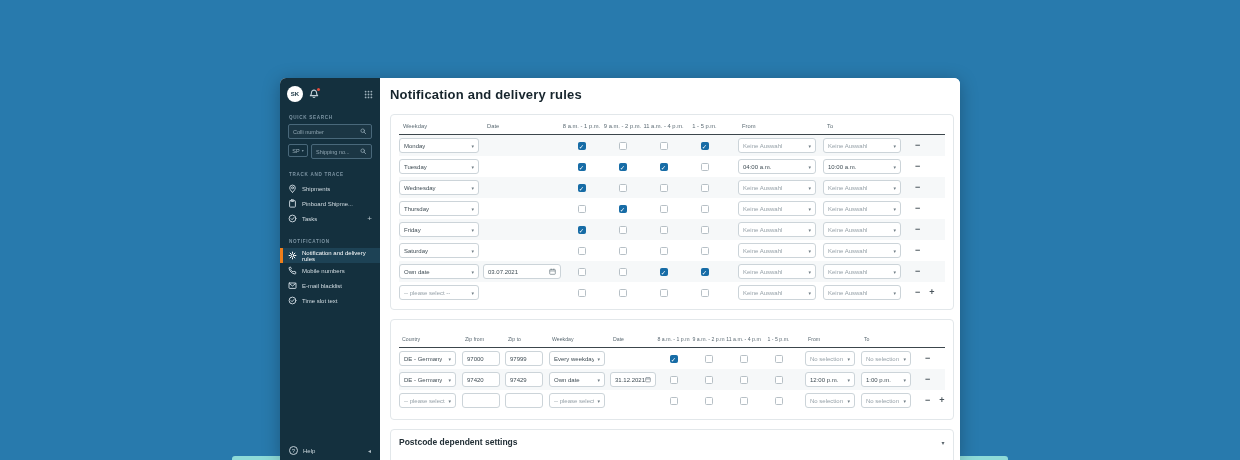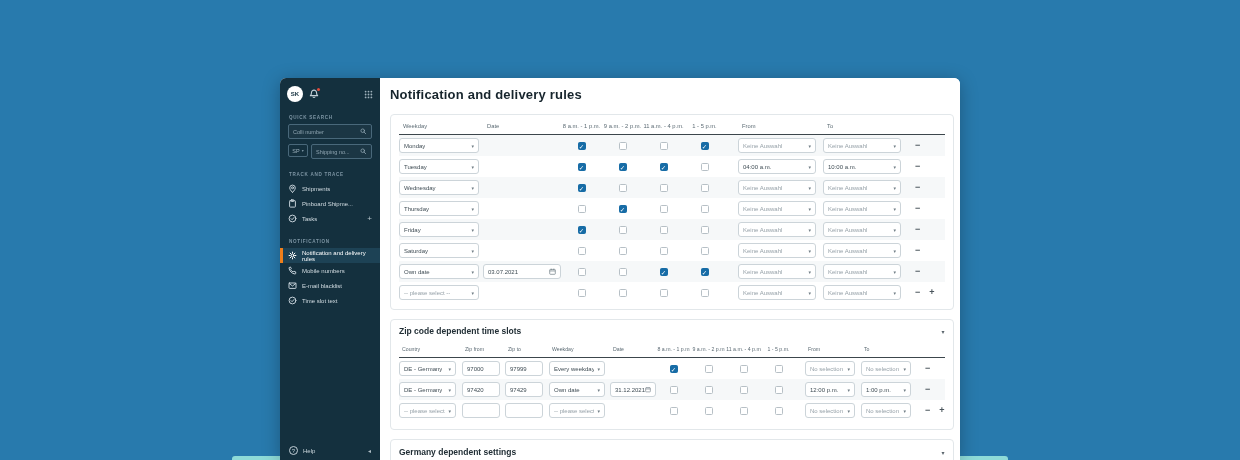--- a/index.html
+++ b/index.html
@@ -527,24 +527,20 @@
               </div>
               <div class="acts">
                 <div class="act-btn">−</div>
                 <div class="act-btn">+</div>
               </div>
             </div>
           </div>
       </div>
 
       <div class="card card2">
-        <div class="sec-head">
-          <span class="sec-title">Zip code dependent time slots</span>
-          <span class="sec-caret">▾</span>
-        </div>
         <div class="thead" style="margin-top:5px;font-size:5.2px;">
           <div class="z-country">Country</div>
           <div class="z-zip z-zipa">Zip from</div>
           <div class="z-zip z-zipb">Zip to</div>
           <div class="z-weekday">Weekday</div>
           <div class="z-date">Date</div>
           <div class="z-cb">8 a.m. - 1 p.m</div>
           <div class="z-cb">9 a.m. - 2 p.m</div>
           <div class="z-cb">11 a.m. - 4 p.m</div>
           <div class="z-cb">1 - 5 p.m.</div>
@@ -719,19 +715,19 @@
               <div class="acts">
                 <div class="act-btn">−</div>
                 <div class="act-btn">+</div>
               </div>
             </div>
           </div>
       </div>
 
       <div class="card card3">
         <div class="sec-head">
-          <span class="sec-title">Germany dependent settings</span>
+          <span class="sec-title">Postcode dependent settings</span>
           <span class="sec-caret">▾</span>
         </div>
       </div>
     </section>
   </div>
 </div>
 
 </body></html>

